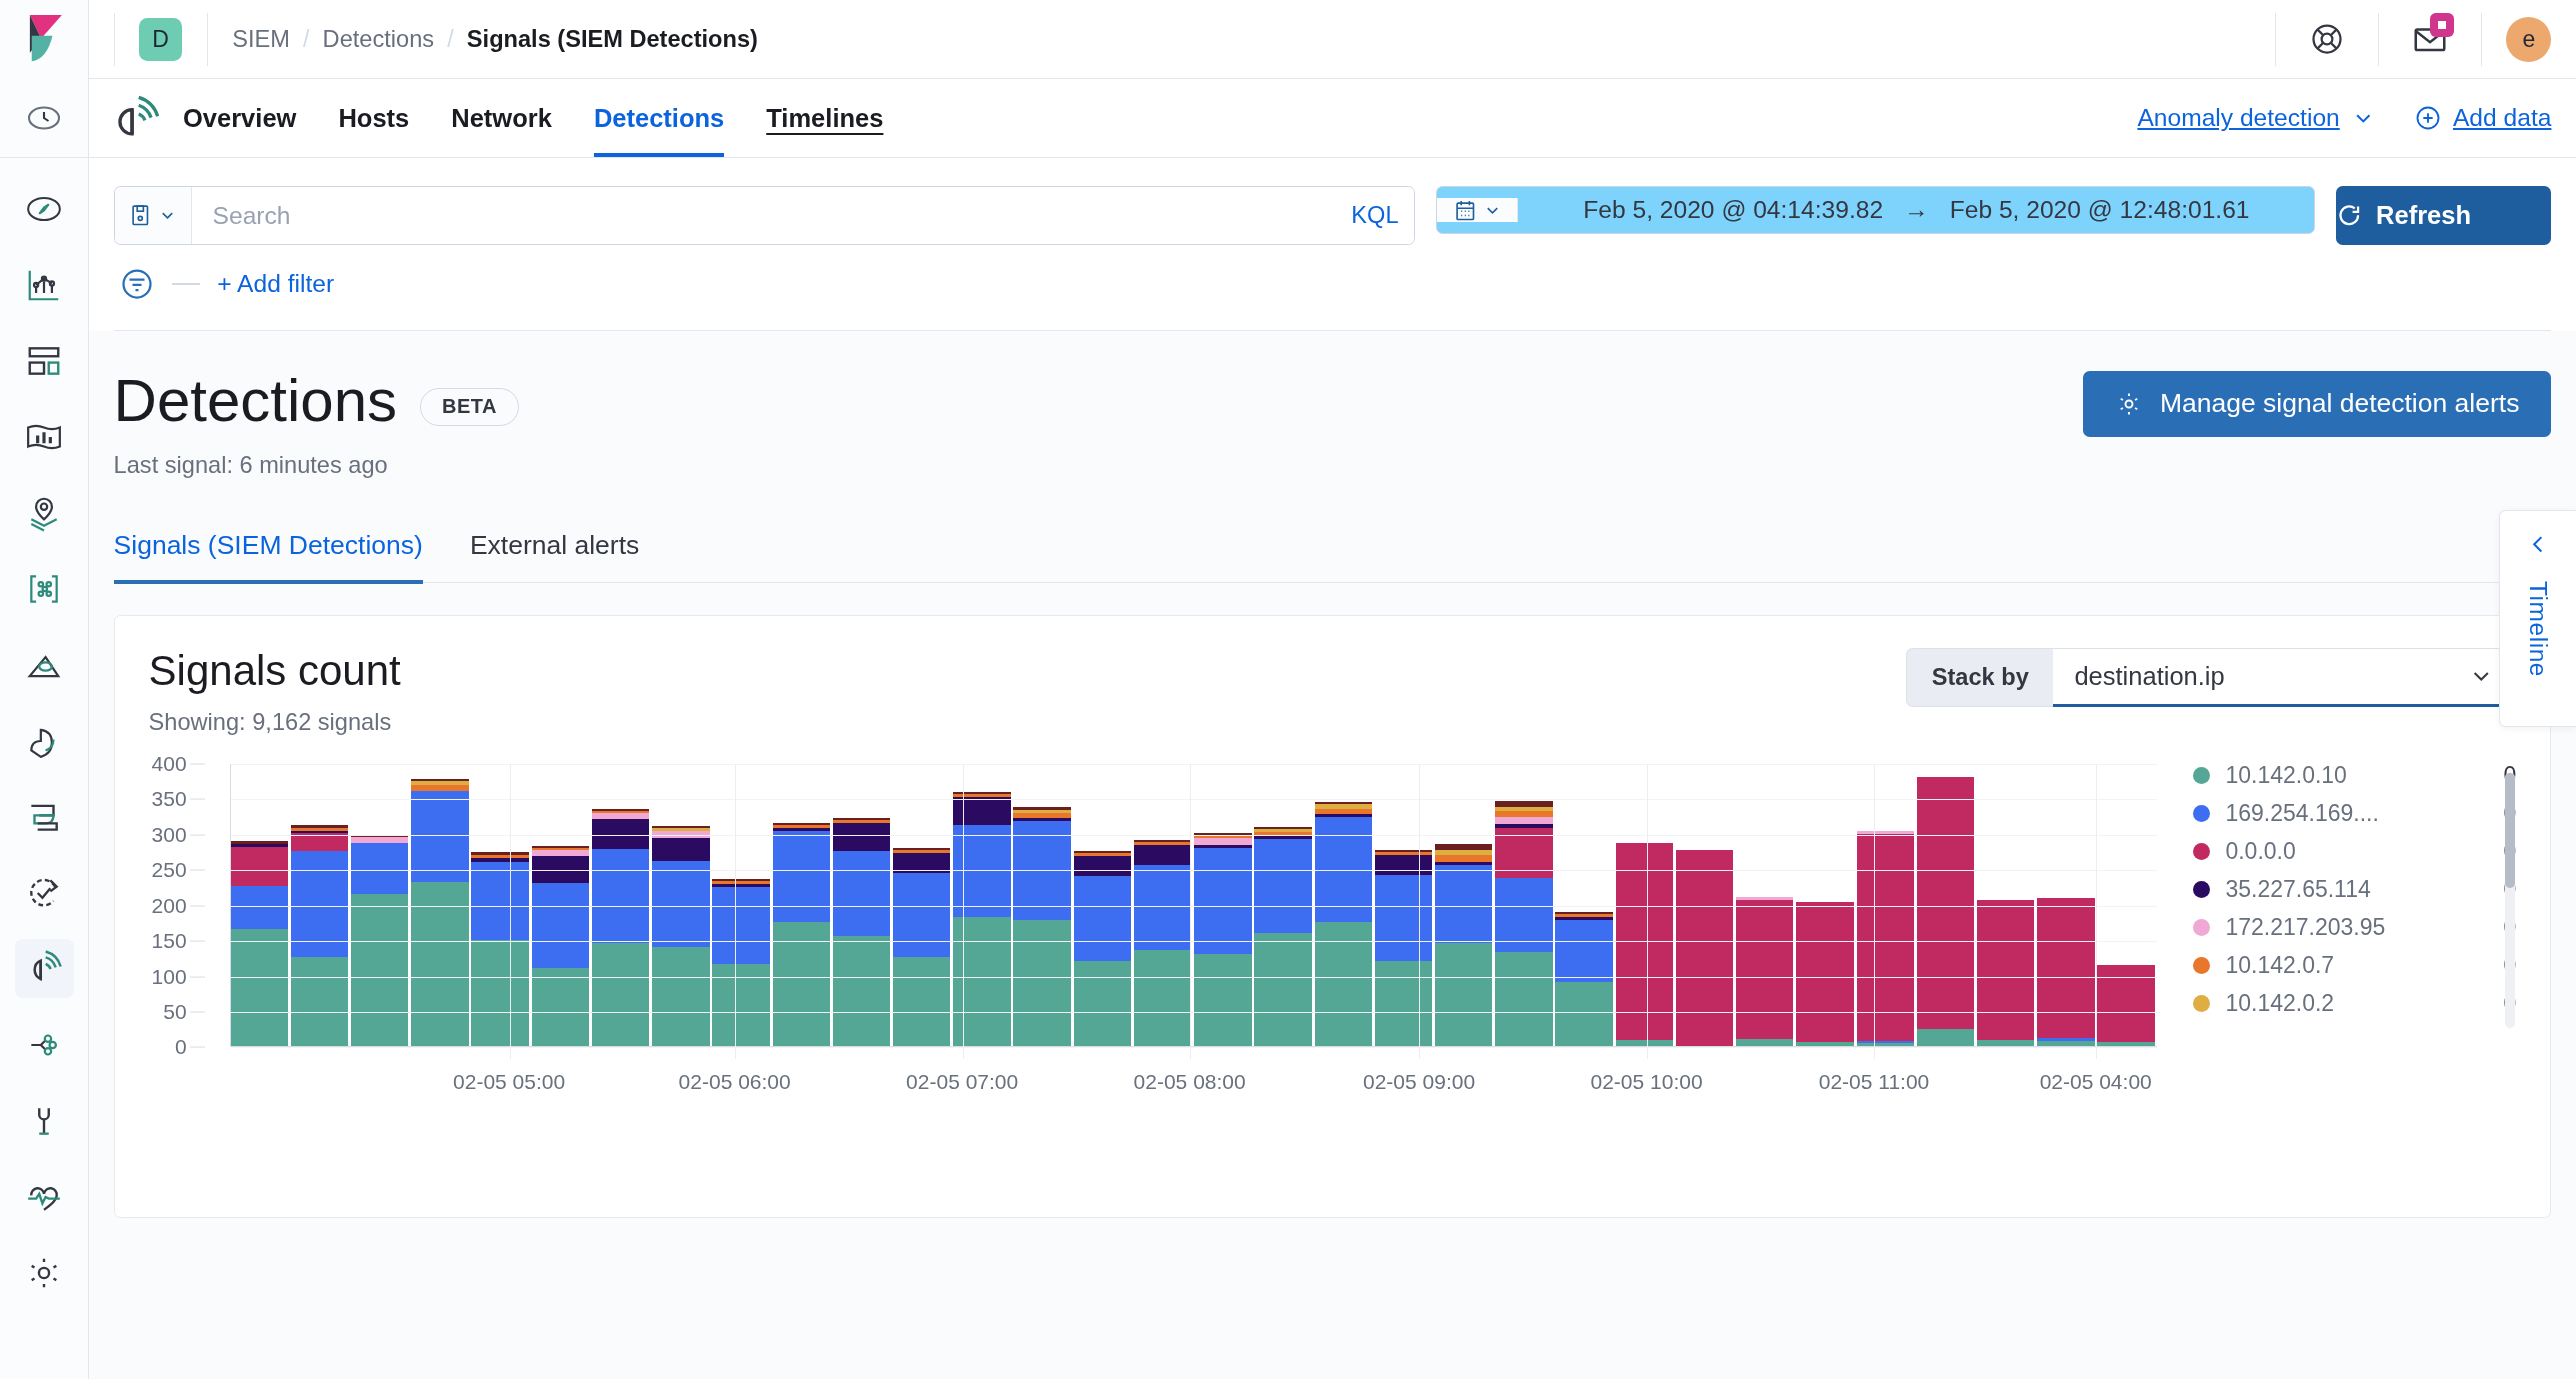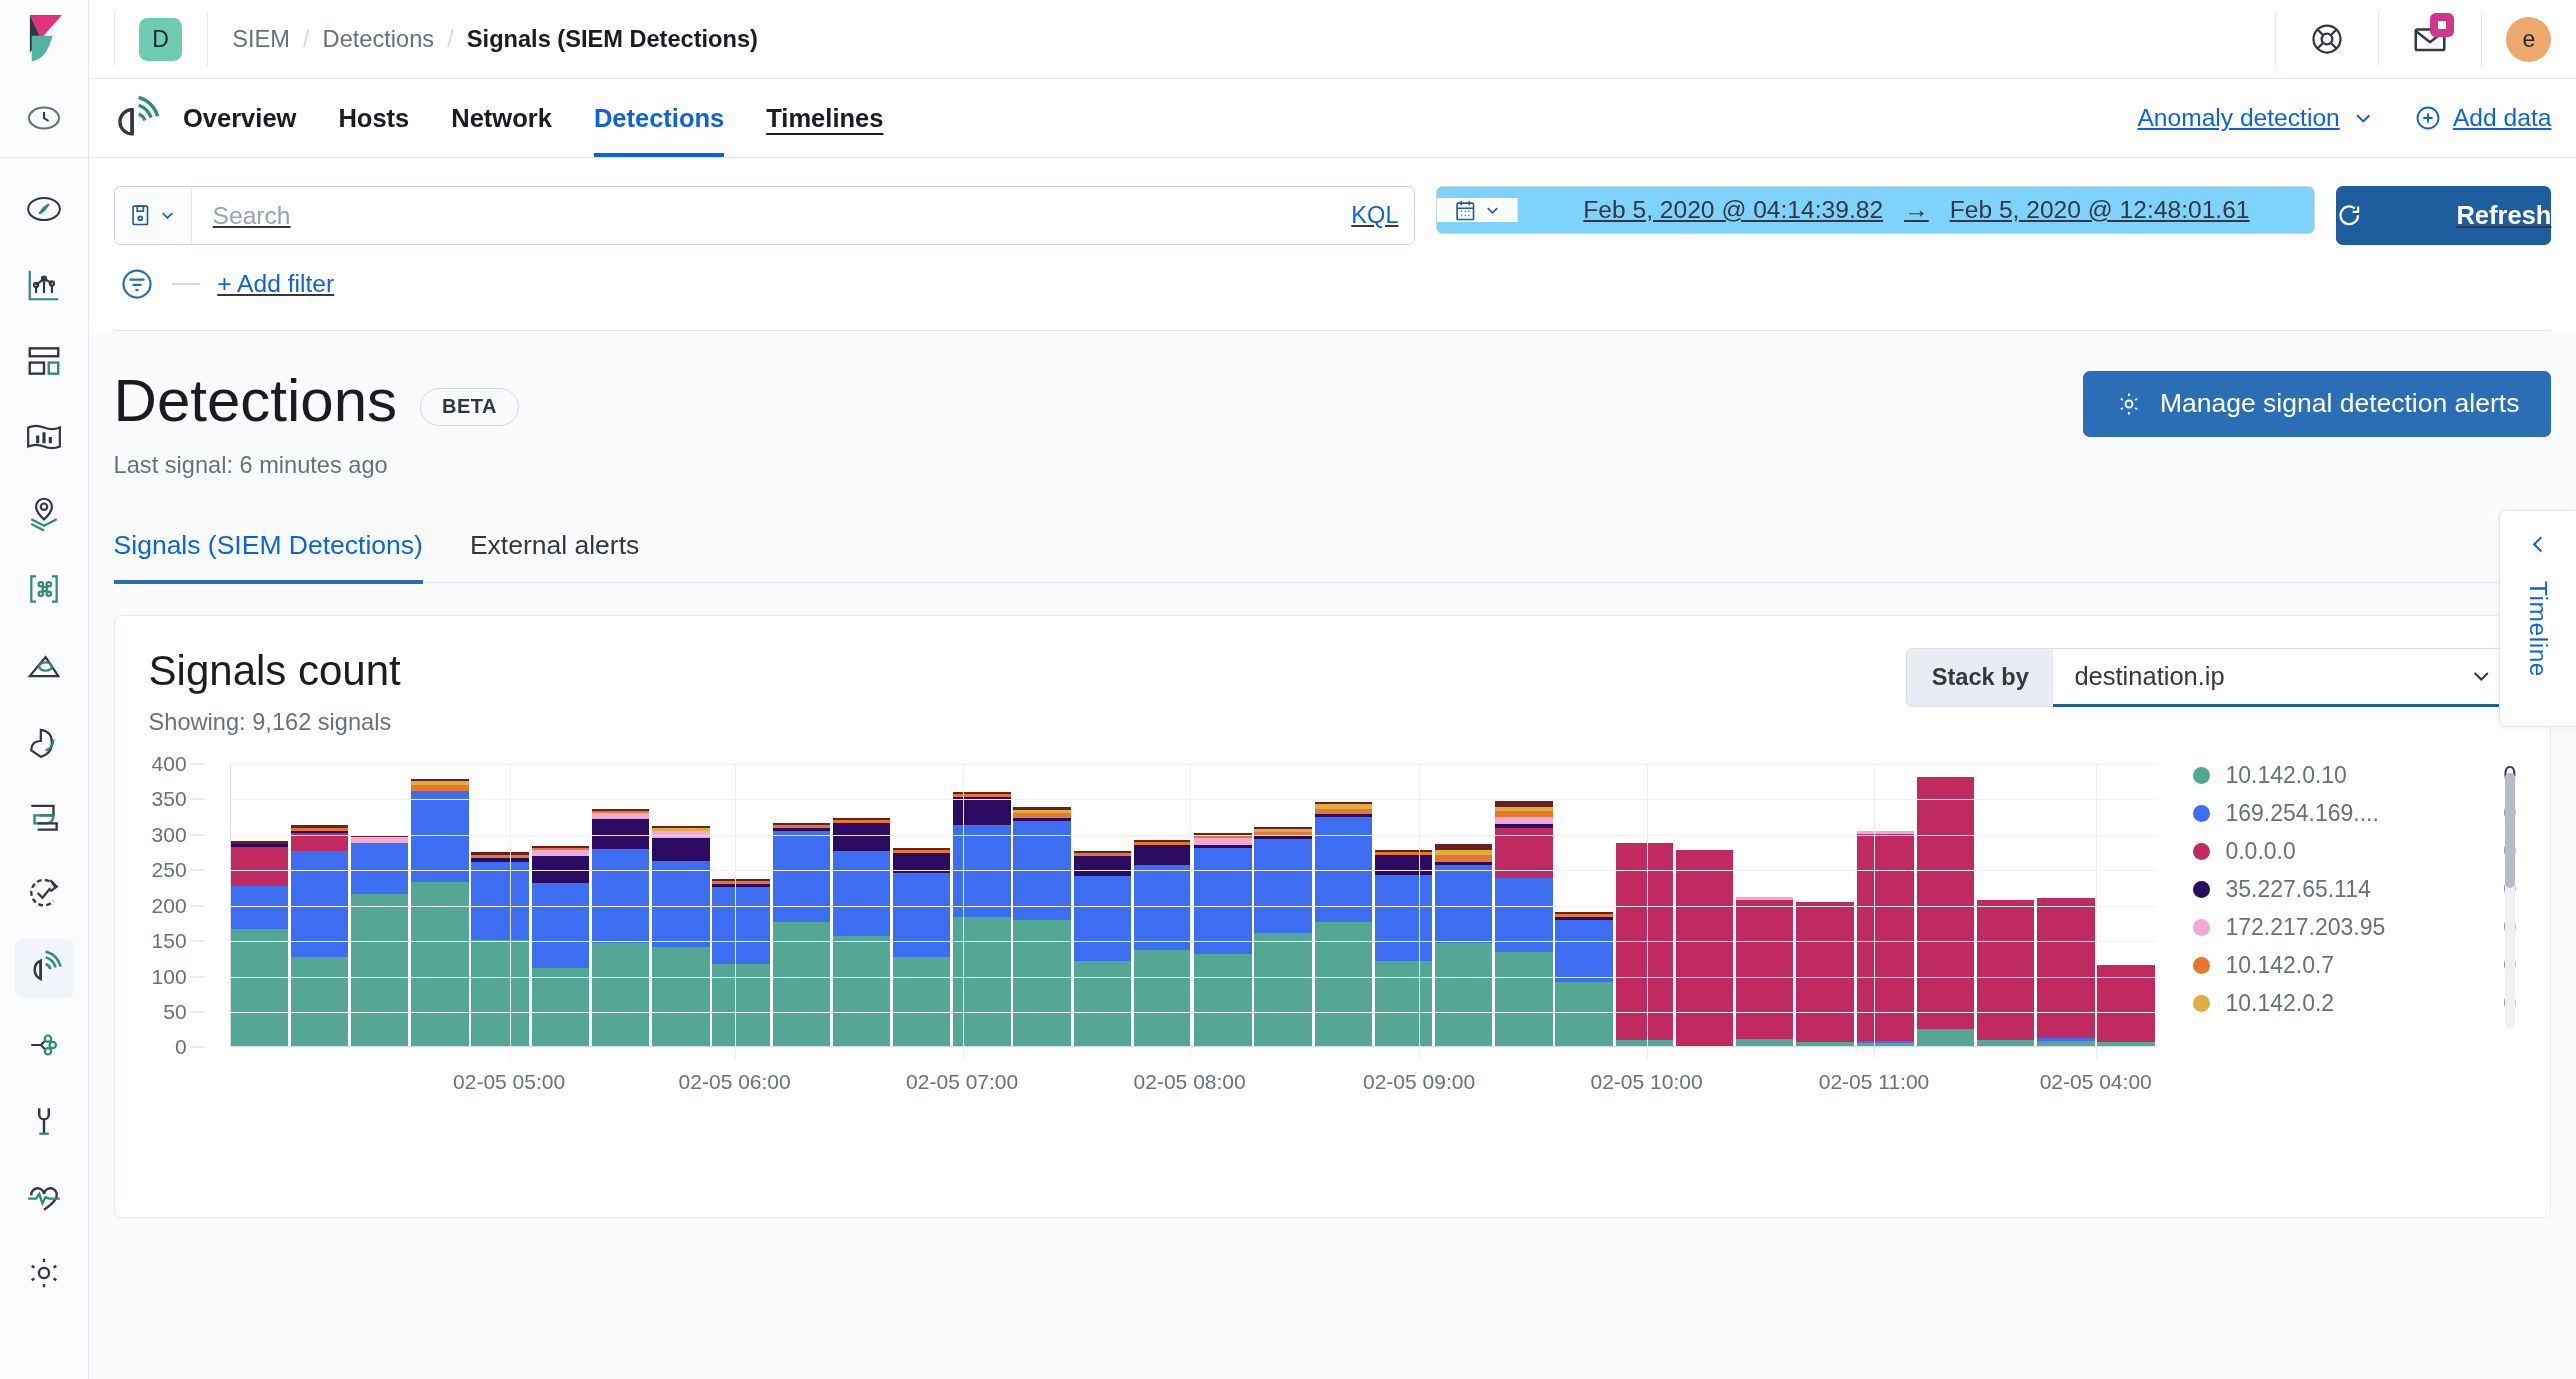--- a/index.html
+++ b/index.html
@@ -75,21 +75,21 @@
   }
   .navtab.link { text-decoration: underline; text-underline-offset: 5.7px; }
   .navtab.active { color:#0b64dd; }
   .navtab.active::after {
     content:""; position:absolute; left:0; right:0; bottom:0; height: 3.8px; background:#0b64dd;
   }
   .nav-right { margin-left:auto; display:flex; align-items:center; gap: 38px; }
   .nav-link { font-size: 24.6px; color:#0b64dd; cursor:pointer; display:flex; align-items:center; gap:11.3px;text-decoration:underline; }
 
   
-  .searchbar-wrap { padding: 28px 24.6px 0 24.6px; background:#fff;text-decoration:underline; }
+  .searchbar-wrap { padding: 28px 24.6px 0 24.6px; background:#fff; }
   .searchrow { display:flex; align-items:stretch; gap: 21px; }
   .qbar {
     flex: 1 1 auto; height: 59px; display:flex; align-items:stretch;
     border:0.9px solid #cfd5e0; border-radius: 6.6px; background:#fbfcfd; overflow:hidden;
   }
   .qbar-prefix {
     width: 77px; display:flex; align-items:center; justify-content:center; gap: 5.7px;
     border-right:0.9px solid #e3e6ec; cursor:pointer; background:#fbfcfd;
   }
   .qbar-input {
@@ -107,21 +107,21 @@
   .dates-prefix {
     width: 81px; display:flex; align-items:center; justify-content:center; gap:5.7px;
     border-right:0.9px solid #e3e6ec; background:#fbfcfd; cursor:pointer;
   }
   .dates-text {
     flex:1 1 auto; display:flex; align-items:center; justify-content:center; gap: 21px;
     font-size: 24.6px; color:#343741; cursor:pointer;
   }
   .btn-refresh {
     width: 215px; flex: 0 0 215px; height: 59px; background:#1f5e9e; color:#fff;
-    border-radius: 6.6px; display:flex; align-items:center; justify-content:space-between; gap: 13.2px;
+    border-radius: 6.6px; display:flex; align-items:center; justify-content:flex-start; gap: 13.2px;
     font-size: 25.5px; font-weight: 700; cursor:pointer;
   }
   .filterrow { display:flex; align-items:center; gap: 17px; padding: 21px 0 0 5.7px; }
   .filter-dash { width: 28px; height: 1.9px; background:#d3dae6; }
   .addfilter { font-size: 24.6px; color:#0b64dd; cursor:pointer; }
 
   .hr-sep { height:0.9px; background:#e3e6ec; margin-top: 28px; }
 
   
   .body { flex:1 1 auto; background:#fafbfd; padding: 40px 24.6px 0 24.6px; position:relative; }

